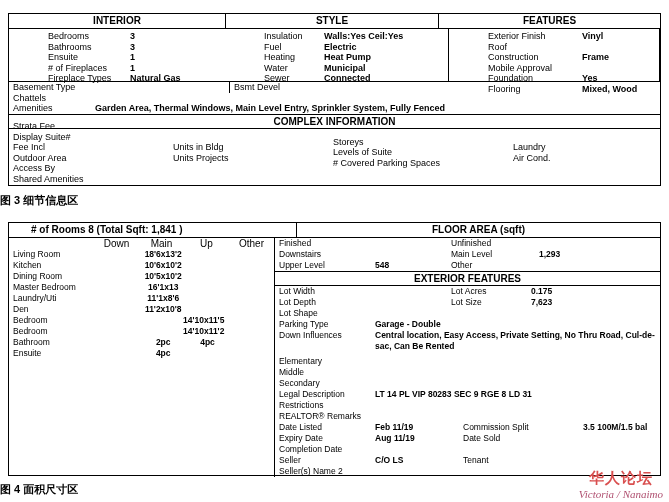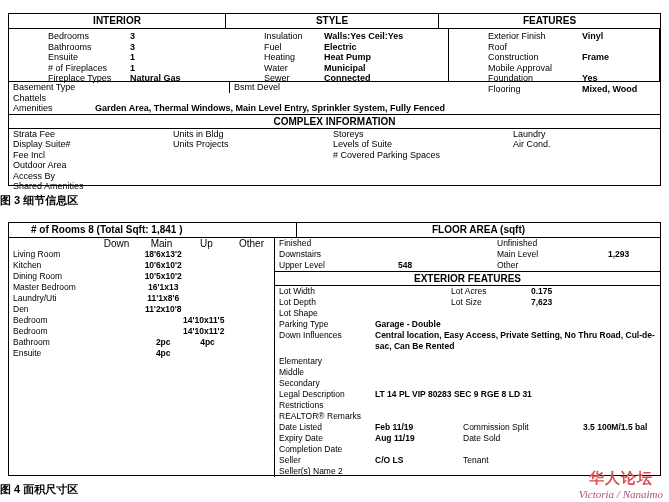--- a/index.html
+++ b/index.html
@@ -22,42 +22,42 @@
   #fig1 .body .col.c2{border-left:1px solid #000;border-right:1px solid #000;}
   .kv{display:flex;line-height:10.5px;margin-left:35px;}
   .kv .k{padding-left:4px;}
   .kv .v{font-weight:bold;}
 
   .bline{border-top:1px solid #000;}
   .amen{padding-left:4px;line-height:10.5px;}
   .amen b{font-weight:bold;}
 
   #fig1 .cxhdr{font-weight:bold;text-align:center;font-size:10px;line-height:13px;border-top:1px solid #000;border-bottom:1px solid #000;}
-  #fig1 .cx{display:flex;height:48px;}
+  #fig1 .cx{display:flex;height:48px;align-items:center;}
   #fig1 .cx .col{box-sizing:border-box;}
 
   
   .caption{position:absolute;width:669px;font-size:11px;font-weight:bold;}
 
   
   #fig2{left:8px;top:222px;width:653px;height:254px;}
   #fig2 .tophdr{display:flex;height:14px;border-bottom:1px solid #000;}
   #fig2 .tophdr .lt{width:265px;font-weight:bold;font-size:10px;line-height:14px;padding-left:22px;}
   #fig2 .tophdr .rt{flex:1;border-left:1px solid #000;font-weight:bold;font-size:10px;line-height:14px;text-align:center;}
   #fig2 .cols{display:flex;}
   #fig2 .leftcol{width:265px;box-sizing:border-box;}
   #fig2 .rightcol{flex:1;border-left:1px solid #000;box-sizing:border-box;}
 
   .rmhdr{display:flex;font-size:10px;line-height:11px;align-items:center;}
   .rmhdr div{text-align:center;}
   .rm{display:flex;font-size:8.5px;line-height:11px;}
   .rm .name{width:85px;padding-left:4px;text-align:left;}
   .rm .cell{width:45px;text-align:center;font-weight:bold;}
 
-  .fa{display:flex;font-size:8.5px;line-height:11px;gap:23px;}
+  .fa{display:flex;font-size:8.5px;line-height:11px;}
   .fa .k{width:96px;padding-left:4px;}
   .fa .v{width:76px;font-weight:bold;}
   .fa .k2{width:88px;}
   .fa .v2{font-weight:bold;}
 
   .exhdr{font-weight:bold;text-align:center;font-size:10px;line-height:13px;border-top:1px solid #000;border-bottom:1px solid #000;}
   .lt2{display:flex;font-size:8.5px;line-height:11px;}
   .lt2 .k{width:96px;padding-left:4px;}
   .lt2 .v{width:76px;font-weight:bold;}
   .lt2 .k2{width:80px;}

